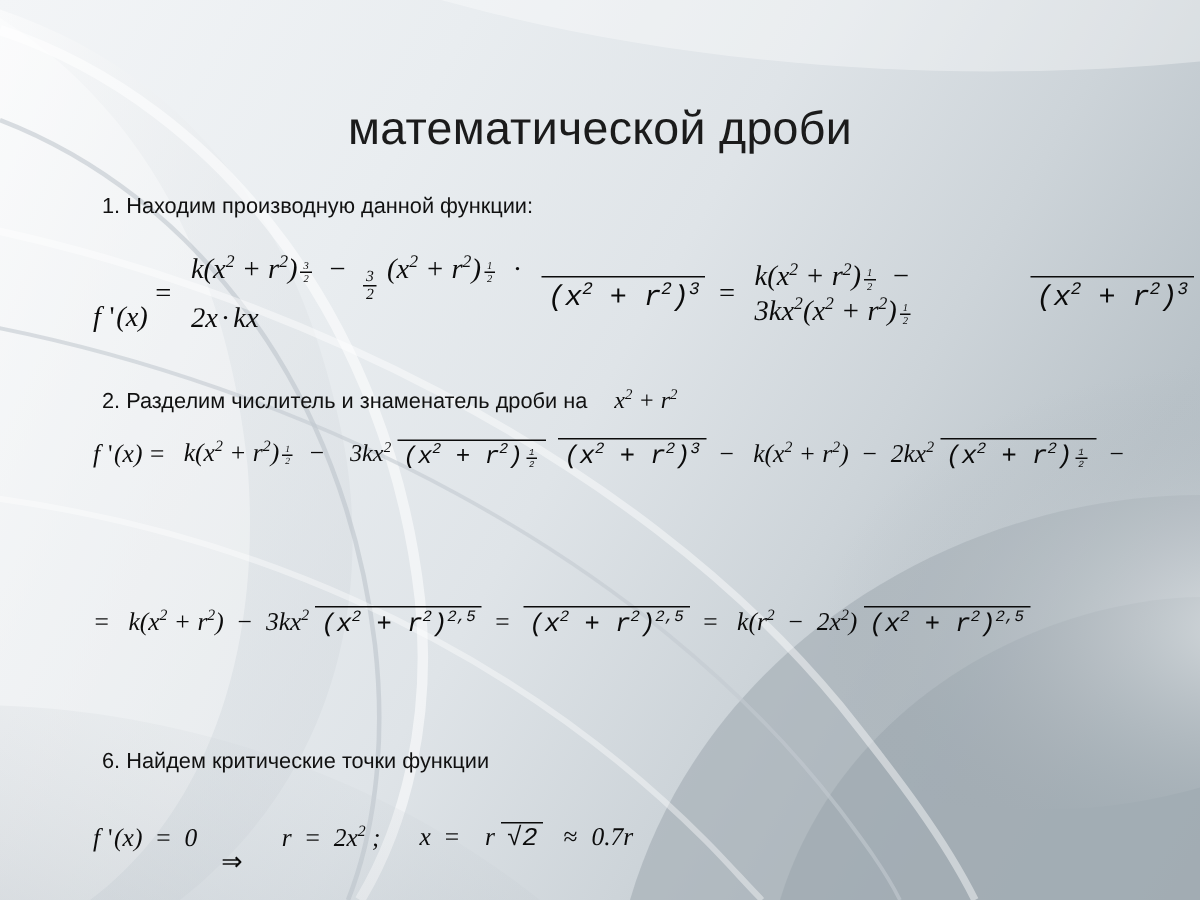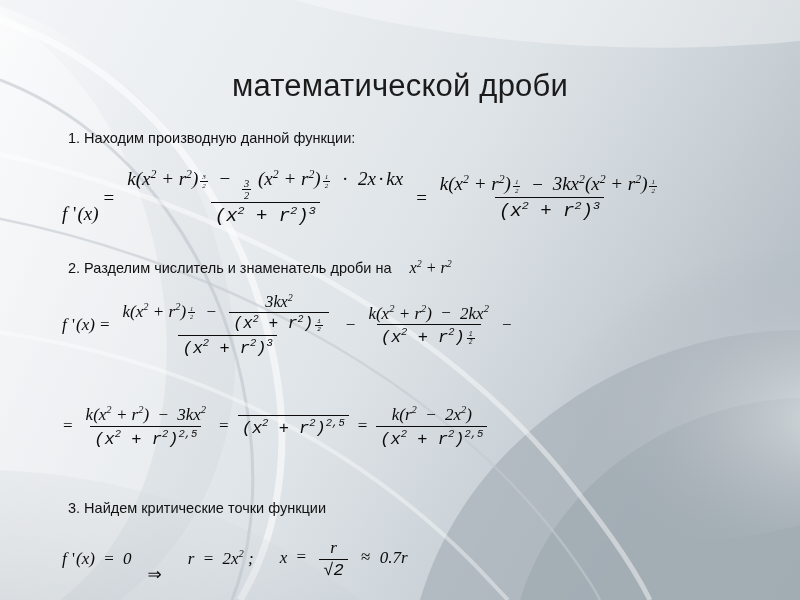--- a/index.html
+++ b/index.html
@@ -51,21 +51,20 @@
   .math {
     position: absolute;
     color: #0b0b0b;
     font-family: "Liberation Serif", serif;
     font-style: italic;
   }
   
   .row { display: flex; align-items: center; }
   .frac {
     display: inline-flex;
-    flex-direction: column;
     align-items: center;
     justify-content: center;
     vertical-align: middle;
     margin: 0 4px;
   }
   .frac > .num { padding: 0 4px 1px 4px; }
   .frac > .den { padding: 1px 4px 0 4px; border-top: 1.4px solid #0b0b0b; font-family: Liberation Mono, monospace; }
   sup.exp { font-size: 0.62em; vertical-align: super; font-style: italic; }
   .sfrac {
     display: inline-flex;
@@ -231,21 +230,21 @@
     <span class="frac">
       <span class="den">(x<sup class="exp">2</sup>&nbsp;+&nbsp;r<sup class="exp">2</sup>)<sup class="exp">2,5</sup></span>
     </span>
     <span class="op">=</span>
     <span class="frac">
       <span class="num">k(r<sup class="exp">2</sup>&nbsp;<span class="op">−</span>&nbsp;2x<sup class="exp">2</sup>)</span>
       <span class="den">(x<sup class="exp">2</sup>&nbsp;+&nbsp;r<sup class="exp">2</sup>)<sup class="exp">2,5</sup></span>
     </span>
   </div>
 
-  <div class="step step3">3. Найдем критические точки функции</div>
+  <div class="step step3">6. Найдем критические точки функции</div>
 
   <div class="math f4 row">
     <span>f<span class="nostyle" style="padding:0 1px;">&nbsp;'</span>(x) <span class="op">=</span> 0</span>
     <span class="sp-lg nostyle">⇒</span>
     <span class="sp-md">r <span class="op">=</span> 2x<sup class="exp">2</sup> ;</span>
     <span class="sp-lg">
       x <span class="op">=</span>
       <span class="frac">
         <span class="num">r</span>
         <span class="den">√2</span>

